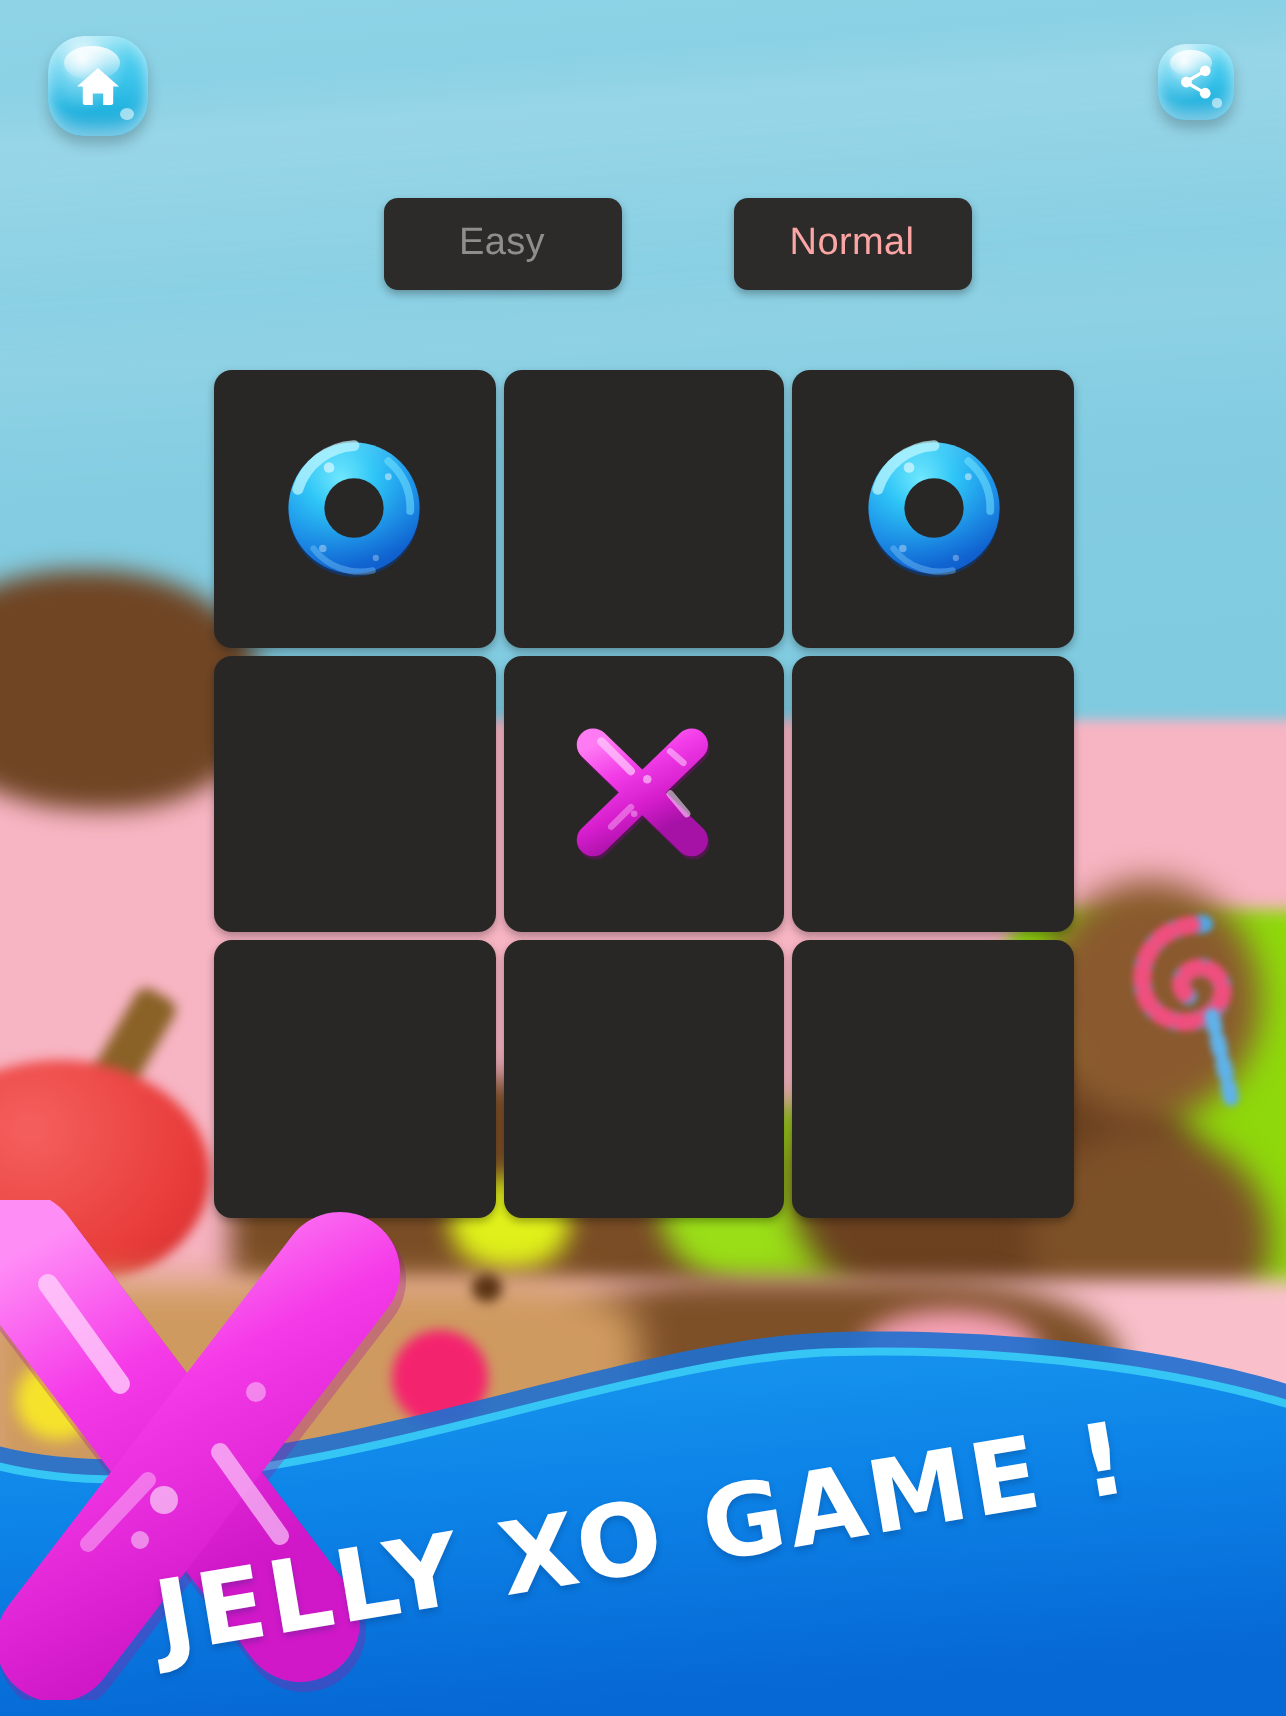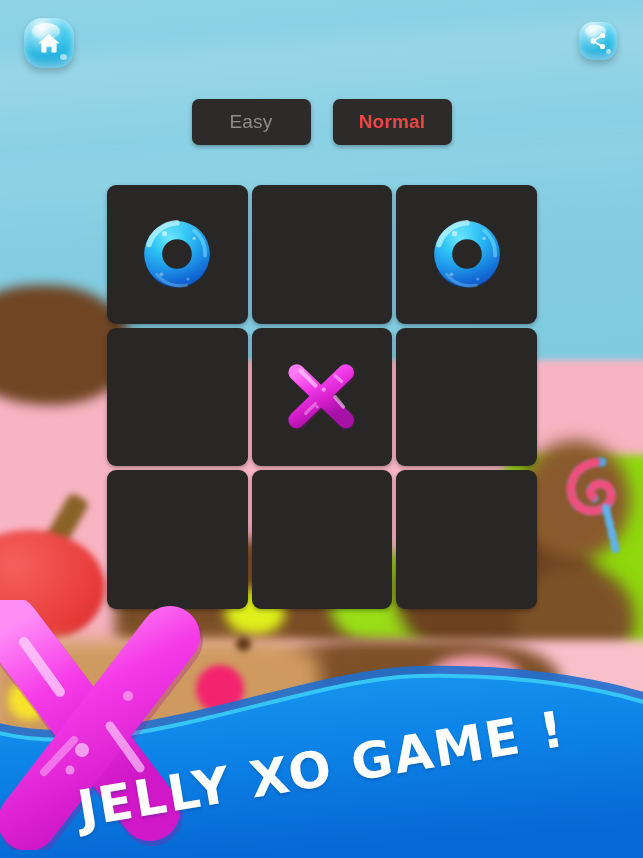--- a/index.html
+++ b/index.html
@@ -188,23 +188,23 @@
     width:119px; height:46px;
     border:none;
     border-radius:7px;
     background:#2d2b29;
     box-shadow:0 2px 4px rgba(0,0,0,0.30);
     font-family:"Liberation Sans", sans-serif;
     font-size:19px;
     letter-spacing:0.2px;
     color:#8e8e8e;
     cursor:pointer;
-    display:flex; align-items:center; justify-content:center;
-  }
-  .diff-btn.selected { color:#ef4444;font-weight:bold; }
+    display:flex; align-items:center; justify-content:center;margin-left:34px;
+  }
+  .diff-btn.selected { color:#fca5a5; }
 
   
   #board {
     position:absolute; left:107px; top:185px;
     width:430px; height:424px;
     display:grid;
     grid-template-columns:repeat(3,1fr);
     grid-template-rows:repeat(3,1fr);
     gap:4px;
   }

